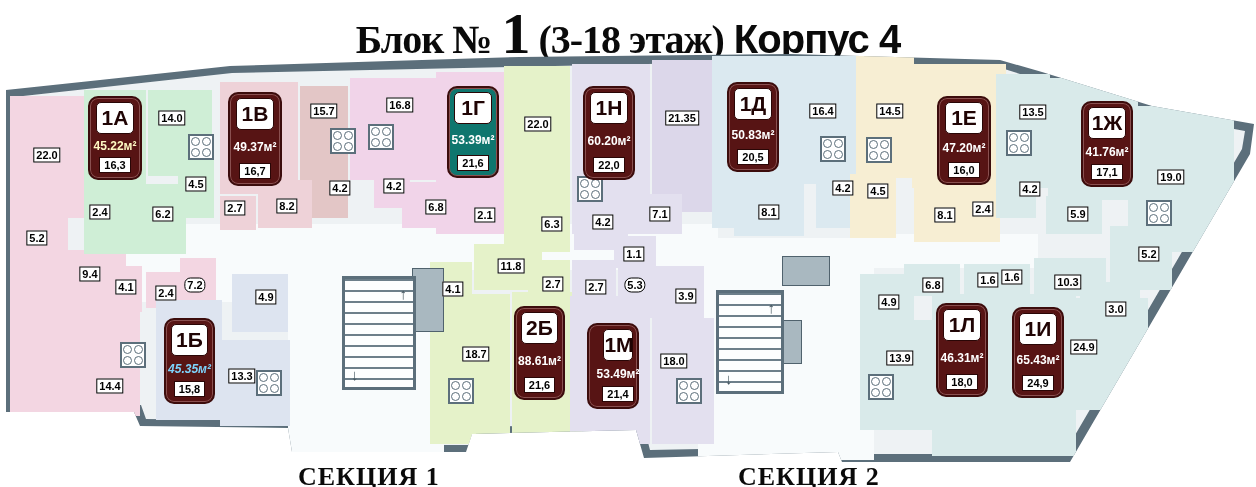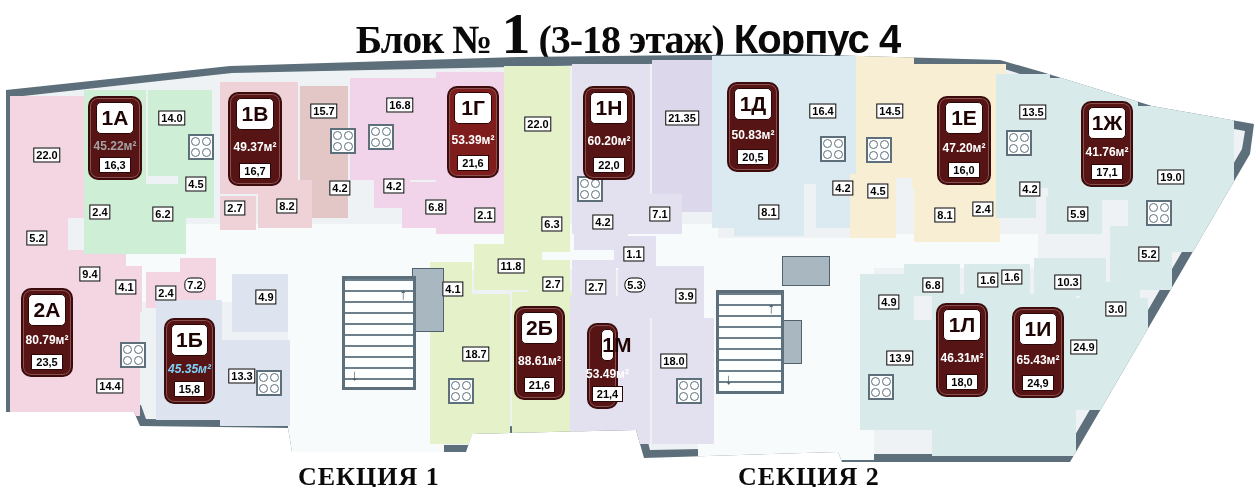--- a/index.html
+++ b/index.html
@@ -211,29 +211,29 @@
         <i></i>
       </div>
       <div class="stove" style="left: 868px; top: 374px;">
         <i></i>
         <i></i>
         <i></i>
         <i></i>
       </div>
       <div class="badge" style="left: 88px; top: 96px; width: 54px; height: 84px; background: rgb(87, 20, 20);">
         <div class="badge-code">1А</div>
-        <div class="badge-area" style="color: #a3a3a3;">45.22м²</div>
+        <div class="badge-area" style="color: #fef9c3;">45.22м²</div>
         <div class="badge-living">16,3</div>
       </div>
       <div class="badge" style="left: 228px; top: 92px; width: 54px; height: 94px; background: rgb(87, 20, 20);">
         <div class="badge-code">1В</div>
         <div class="badge-area" style="color: rgb(255, 255, 255);">49.37м²</div>
         <div class="badge-living">16,7</div>
       </div>
-      <div class="badge" style="left: 447px; top: 86px; width: 52px; height: 92px; background: #7f1d1d;">
+      <div class="badge" style="left: 447px; top: 86px; width: 52px; height: 92px; background: #0f766e;">
         <div class="badge-code">1Г</div>
         <div class="badge-area" style="color: rgb(255, 255, 255);">53.39м²</div>
         <div class="badge-living">21,6</div>
       </div>
       <div class="badge" style="left: 583px; top: 86px; width: 52px; height: 94px; background: rgb(87, 20, 20);">
         <div class="badge-code">1Н</div>
         <div class="badge-area" style="color: rgb(255, 255, 255);">60.20м²</div>
         <div class="badge-living">22,0</div>
       </div>
       <div class="badge" style="left: 727px; top: 82px; width: 52px; height: 90px; background: rgb(87, 20, 20);">
@@ -244,36 +244,31 @@
       <div class="badge" style="left: 937px; top: 96px; width: 54px; height: 89px; background: rgb(87, 20, 20);">
         <div class="badge-code">1Е</div>
         <div class="badge-area" style="color: rgb(255, 255, 255);">47.20м²</div>
         <div class="badge-living">16,0</div>
       </div>
       <div class="badge" style="left: 1081px; top: 101px; width: 52px; height: 86px; background: rgb(87, 20, 20);">
         <div class="badge-code">1Ж</div>
         <div class="badge-area" style="color: rgb(255, 255, 255);">41.76м²</div>
         <div class="badge-living">17,1</div>
       </div>
-      <div class="badge" style="left: 21px; top: 288px; width: 52px; height: 89px; background: rgb(87, 20, 20);">
-        <div class="badge-code">2А</div>
-        <div class="badge-area" style="color: rgb(255, 255, 255);">80.79м²</div>
-        <div class="badge-living">23,5</div>
-      </div>
       <div class="badge" style="left: 164px; top: 318px; width: 51px; height: 86px; background: rgb(87, 20, 20);">
         <div class="badge-code">1Б</div>
         <div class="badge-area" style="color: #7dd3fc; font-style: italic;">45.35м²</div>
         <div class="badge-living">15,8</div>
       </div>
       <div class="badge" style="left: 514px; top: 306px; width: 51px; height: 94px; background: rgb(87, 20, 20);">
         <div class="badge-code">2Б</div>
         <div class="badge-area" style="color: rgb(255, 255, 255);">88.61м²</div>
         <div class="badge-living">21,6</div>
       </div>
-      <div class="badge" style="left: 587px; top: 323px; width: 31px; height: 86px; background: rgb(87, 20, 20); padding-left: 12px;">
+      <div class="badge" style="left: 587px; top: 323px; width: 52px; height: 86px; background: rgb(87, 20, 20); padding-left: 12px;">
         <div class="badge-code">1М</div>
         <div class="badge-area" style="color: rgb(255, 255, 255);">53.49м²</div>
         <div class="badge-living">21,4</div>
       </div>
       <div class="badge" style="left: 936px; top: 303px; width: 52px; height: 94px; background: rgb(87, 20, 20);">
         <div class="badge-code">1Л</div>
         <div class="badge-area" style="color: rgb(255, 255, 255);">46.31м²</div>
         <div class="badge-living">18,0</div>
       </div>
       <div class="badge" style="left: 1012px; top: 307px; width: 52px; height: 91px; background: rgb(87, 20, 20);">

